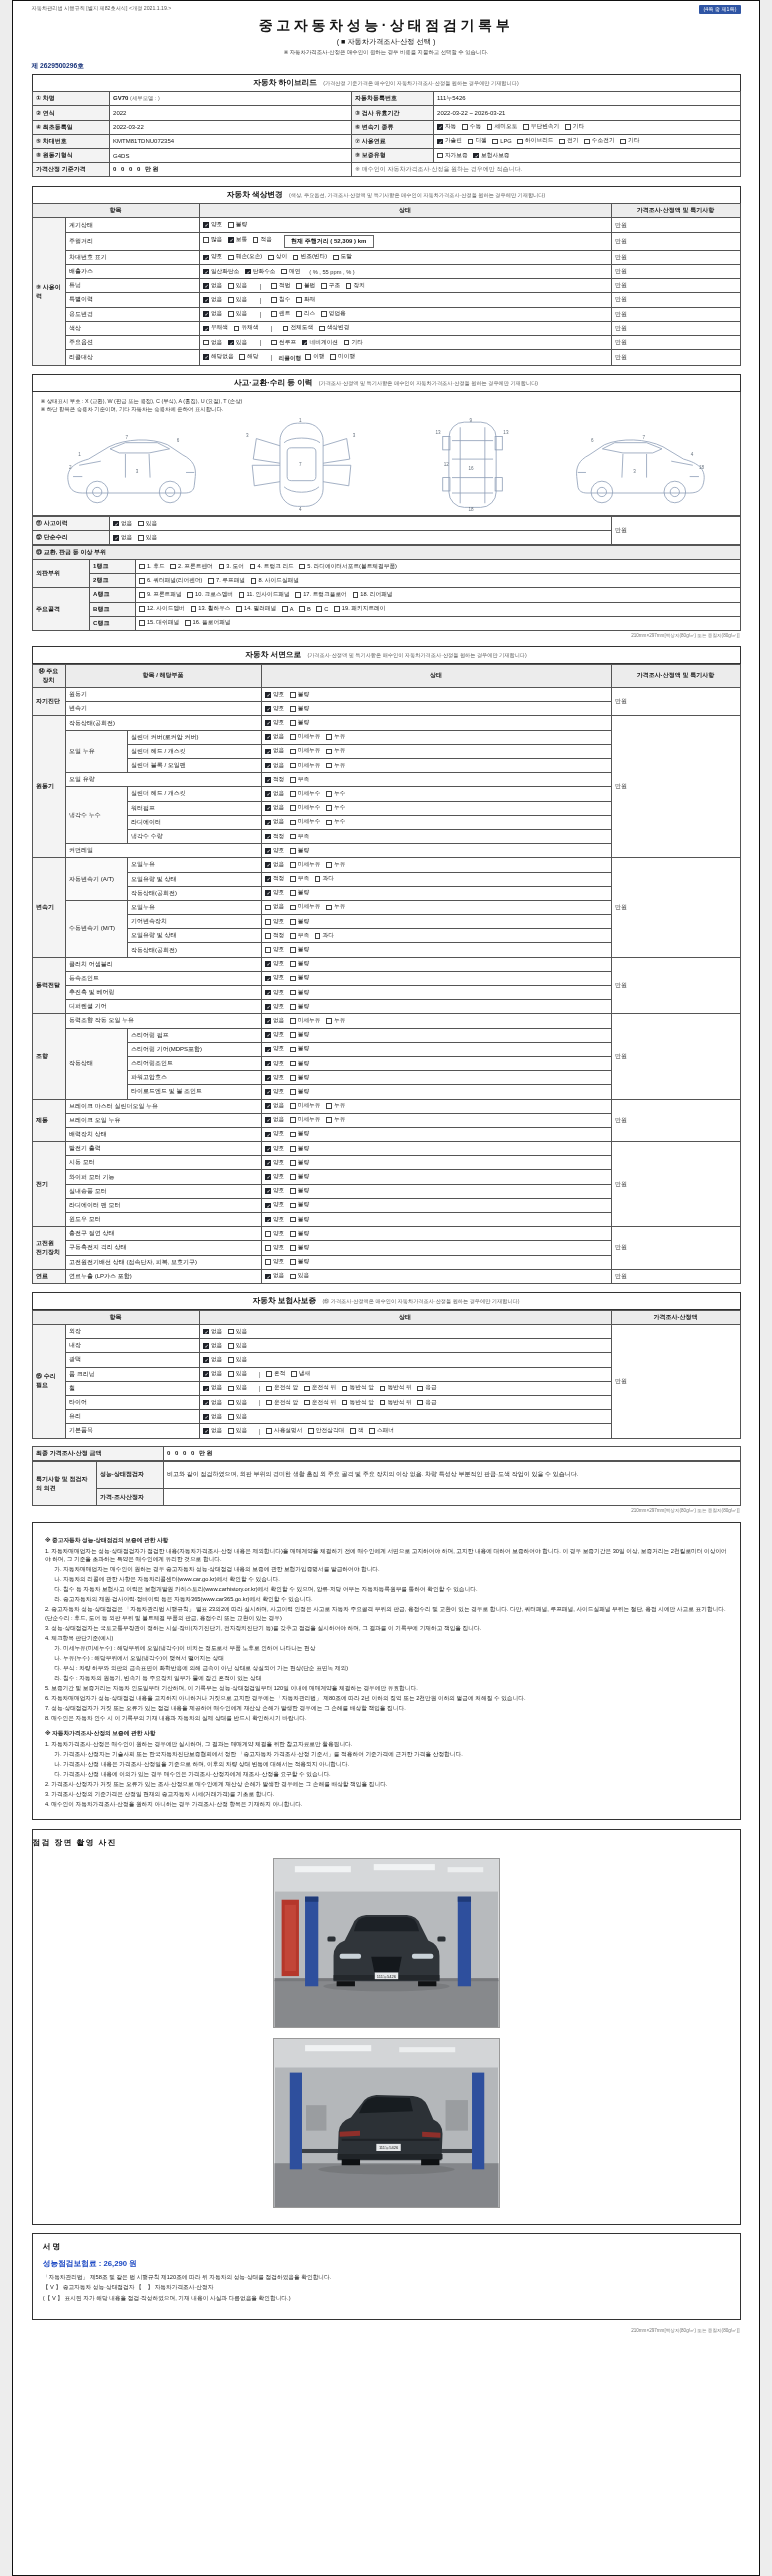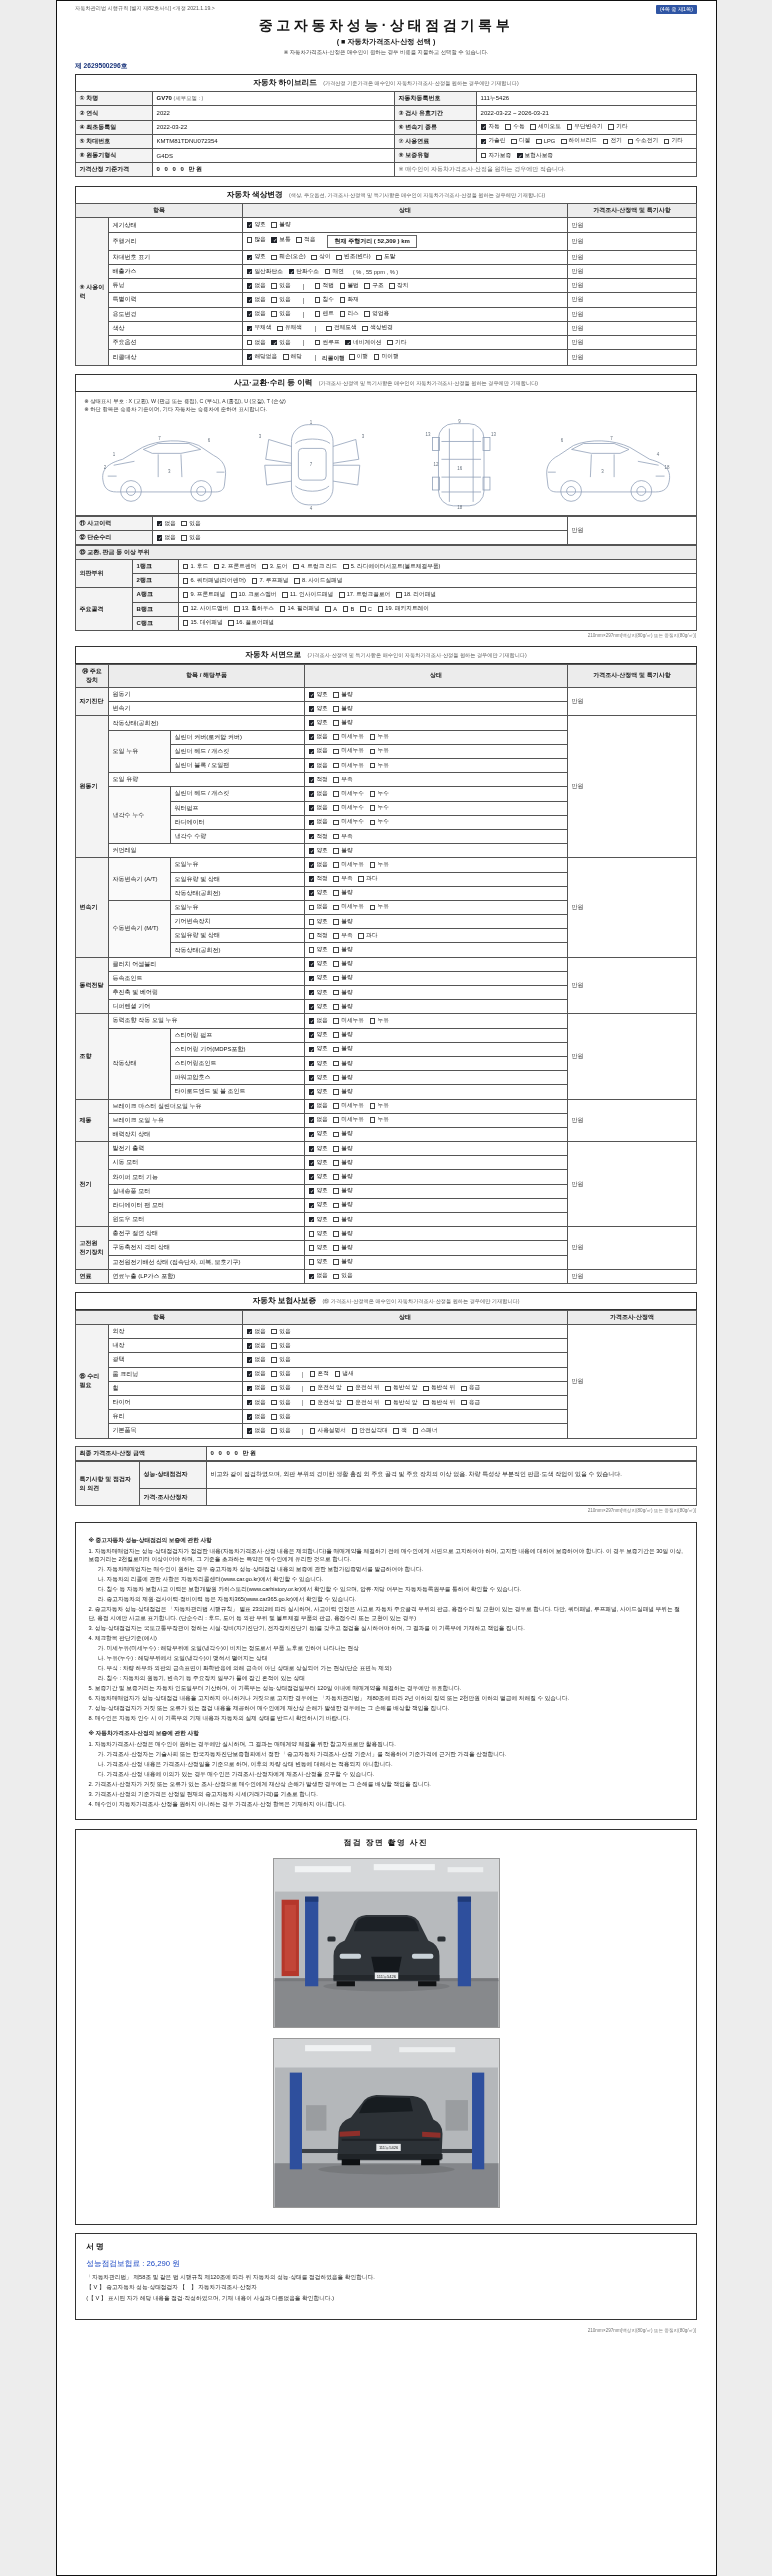--- a/index.html
+++ b/index.html
@@ -1,22 +1,22 @@
 <!DOCTYPE html>
 <html style="font-size:8.2px"><head>
 <meta charset="utf-8">
 <style>
 *{box-sizing:border-box}
 body{margin:0;background:#ededed;font-family:"Liberation Sans","DejaVu Sans",sans-serif;color:#151515}
-.sheet{width:661px;min-height:2576px;margin:0 auto;background:#fff;border:1px solid #111;padding:4.1px 18.5px 15.5px;position:relative}
+.sheet{width:748px;min-height:2576px;margin:0 auto;background:#fff;border:1px solid #111;padding:4.1px 18.5px 15.5px;position:relative}
 .topmeta{display:flex;justify-content:space-between;align-items:flex-start;font-size:5.2px;color:#555}
 .page-badge{background:#2f55a4;color:#fff;padding:1px 4.1px;font-size:5.2px;border-radius:1px}
 .header{text-align:center;margin-top:1px}
 .header h1{font-size:14px;letter-spacing:3.6px;margin:3.1px 0 1.5px;font-weight:bold}
-.subtitle{font-size:7.2px;font-weight:bold}
+.subtitle{font-size:7.2px;font-weight:normal}
 .titlenote{font-size:5.4px;color:#444;margin-top:2.1px}
 .docno{font-size:6.7px;font-weight:bold;margin:6.2px 0 2.6px;color:#17327a}
 section.block{margin-bottom:8.2px}
 .sec-head{text-align:center;font-size:7.7px;font-weight:bold;padding:3.1px 0;border:0.5px solid #333;background:#fff}
 .sec-head .sec-note{font-weight:normal;font-size:5.2px;color:#555;margin-left:4.1px}
 table.grid{width:100%;border-collapse:collapse;background:#fff;margin-top:-0.5px}
 table.grid th,table.grid td{border:0.5px solid #555;font-size:6px;padding:2.1px 3.6px;vertical-align:middle;text-align:left}
 table.grid th{background:#ececec;text-align:center;font-weight:bold}
 td.lab{background:#f3f3f3;text-align:center;font-weight:bold}
 td.gcell{background:#f3f3f3;text-align:center;font-weight:bold;width:33px}
@@ -39,26 +39,26 @@
 .paperspec{font-size:4.6px;color:#777;text-align:right;margin:2.1px 1px 6.2px}
 .notice{border:0.5px solid #333;padding:7.2px 12.4px 9.3px;font-size:5.7px;line-height:1.5}
 .notice h2{text-align:center;font-size:7.7px;margin:1px 0 5.2px;letter-spacing:2.1px}
 .nhead{font-weight:bold;margin:6.2px 0 2.1px}
 .nl{margin:1.5px 0}
 .nl1{margin-left:9.3px}
 .opinion{border:0.5px solid #333;margin-top:8.2px;padding:7.2px 12.4px 5.2px;text-align:center}
 .obox{border:0.8px solid #333;width:175px;margin:4.1px auto;text-align:center;font-weight:bold;padding:4.1px 0;font-size:7.2px}
 .onote{font-size:5.4px;color:#444;text-align:left;margin:1.5px 0}
 .ospace{height:33px}
-.photos{border:0.5px solid #333;margin-top:6px;padding:7.2px 0 15.5px;text-align:center}
+.photos{border:0.5px solid #333;margin-top:6px;padding:7.2px 0 15.5px;}
 .photos h2{font-size:7.7px;margin:1px 0 3.1px;letter-spacing:1.5px}
 .photo{display:block;margin:10.3px auto 0;border:0.5px solid #999}
 .sign{border:0.5px solid #333;margin-top:8.2px;padding:7.2px 10.3px 13.4px;}
 .sign h2{font-size:7.7px;margin:1px 0 6.2px;letter-spacing:2.1px}
-.insurance{color:#1c49c4;font-weight:normal;font-size:7.7px;margin:5.2px 0}
+.insurance{color:#1c49c4;font-weight:bold;font-size:7.7px;margin:5.2px 0}
 .sline{font-size:5.7px;margin:2.6px 0;color:#222}
 </style>
 </head>
 <body>
 
 <div class="sheet">
 
   <div class="topmeta">
     <span>자동차관리법 시행규칙 [별지 제82호서식] &lt;개정 2021.1.19.&gt;</span>
     <span class="page-badge">(4쪽 중 제1쪽)</span>

